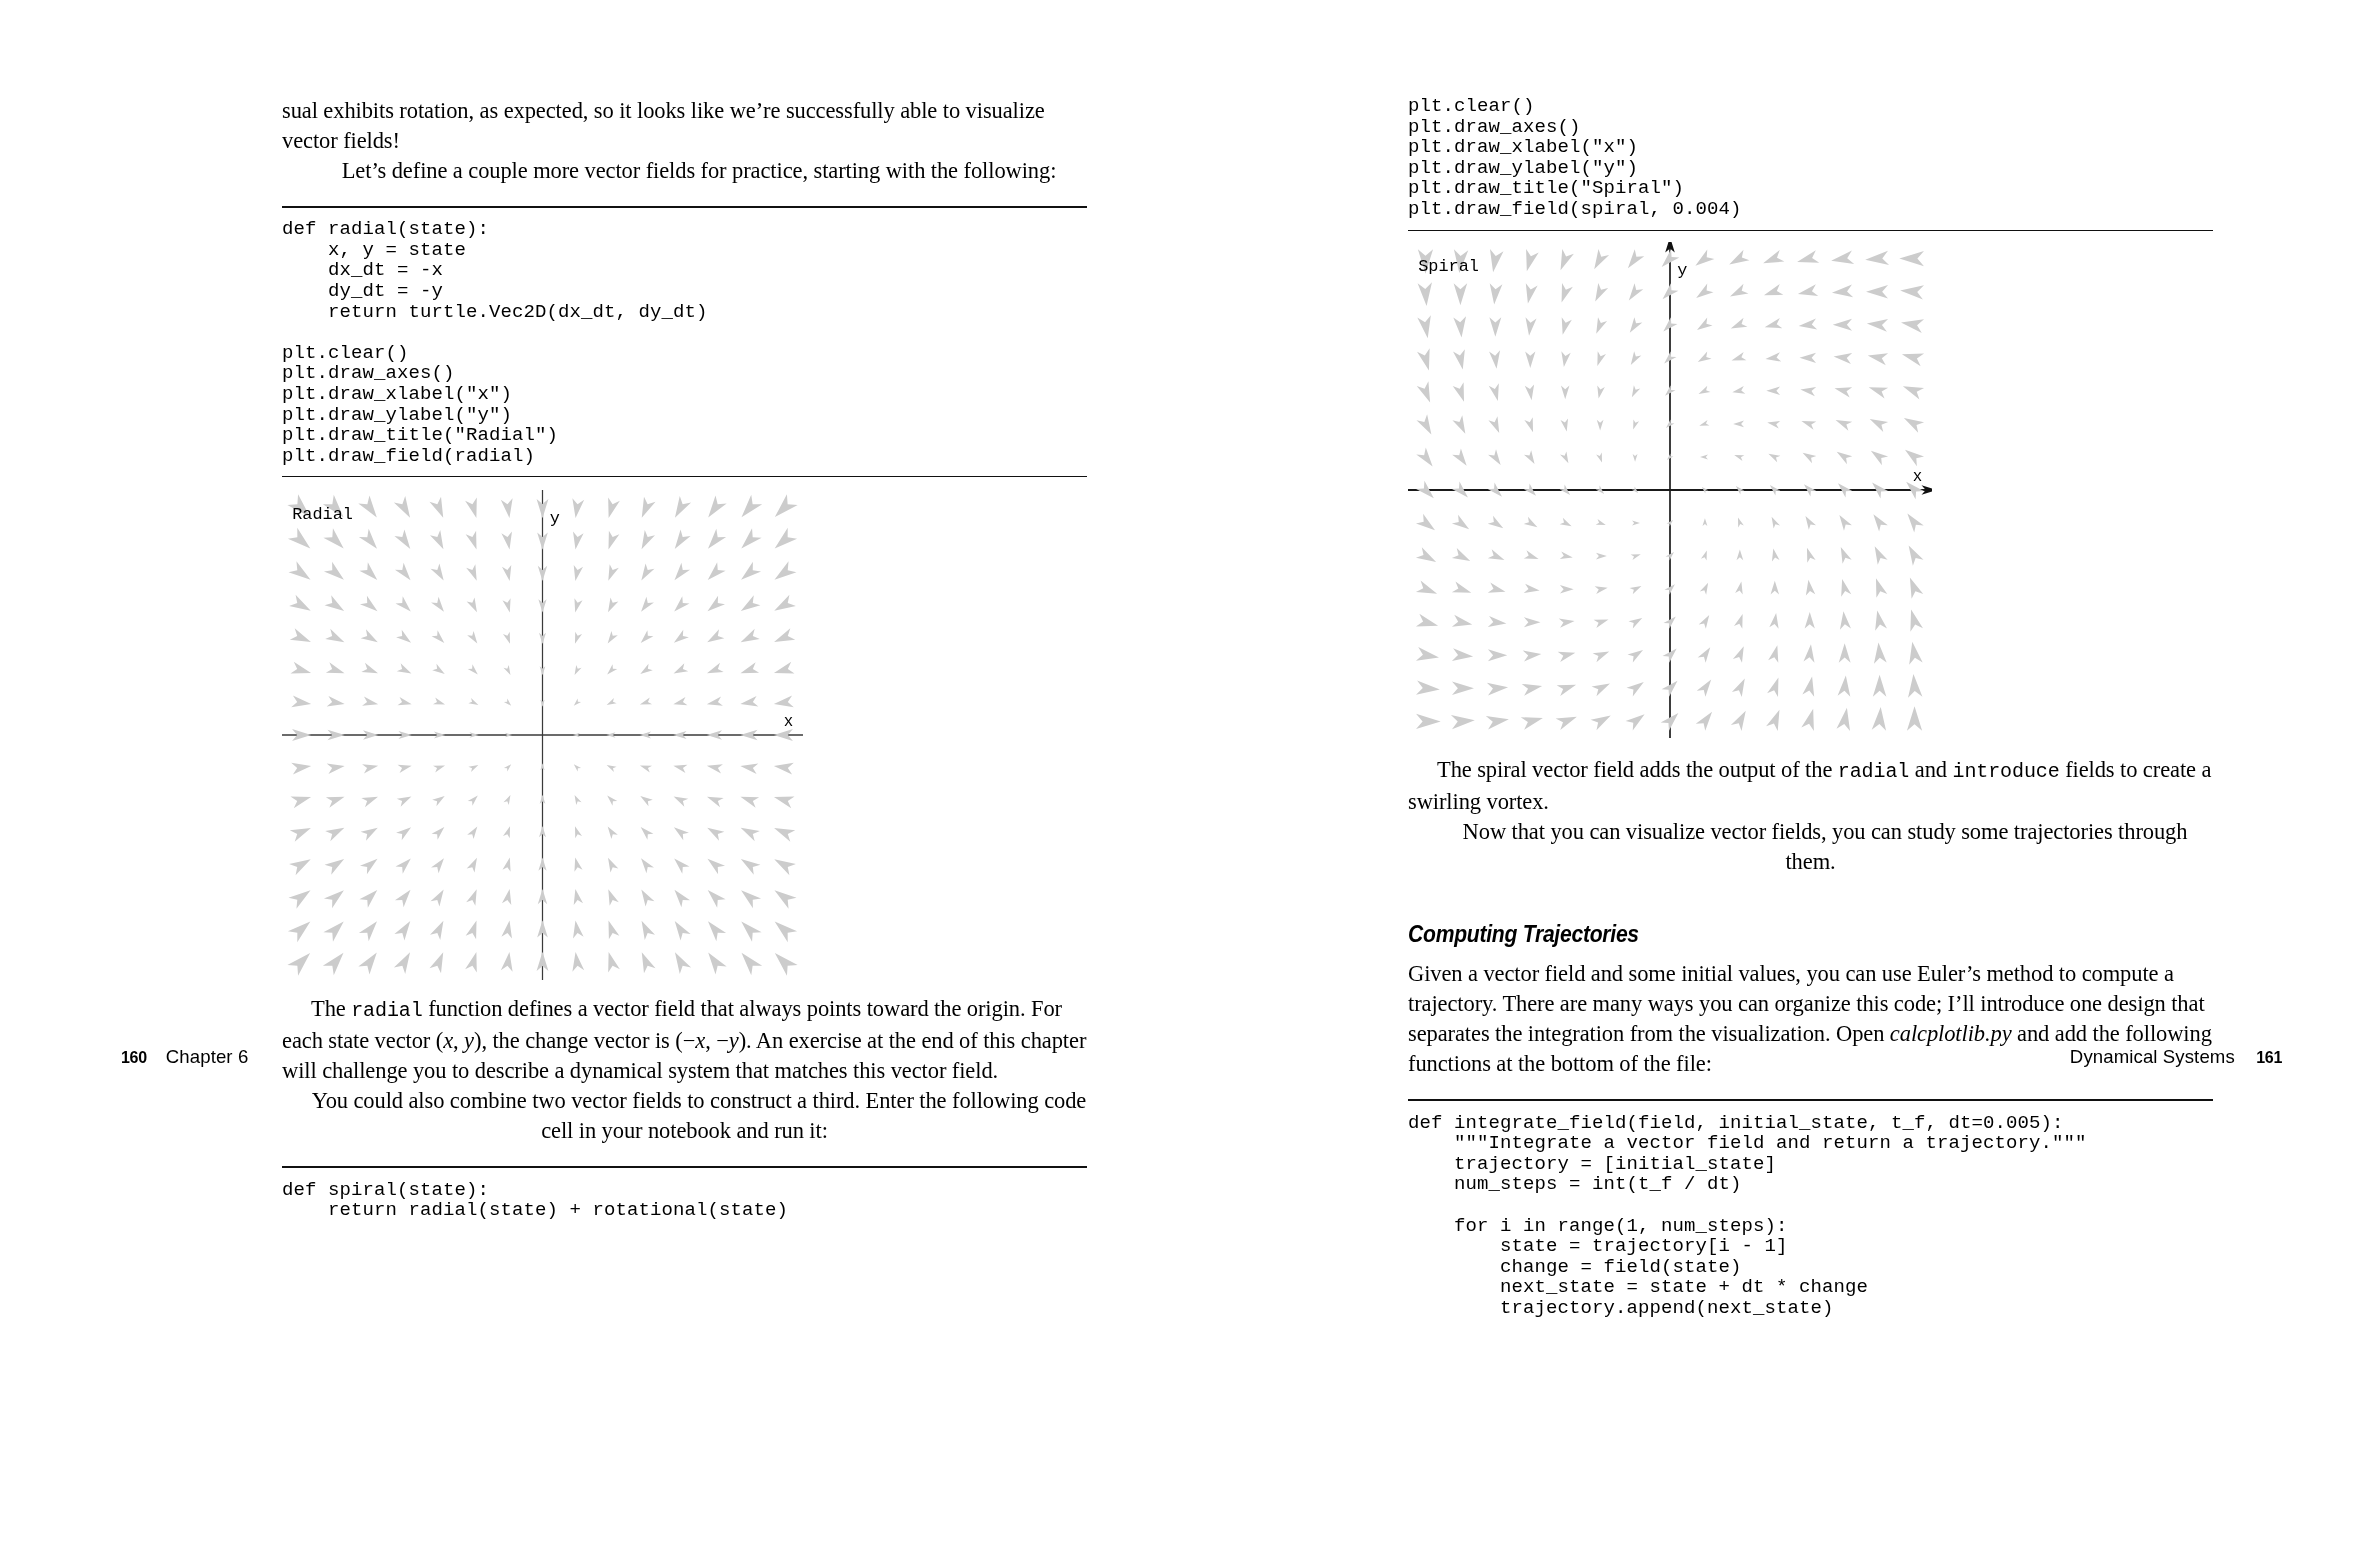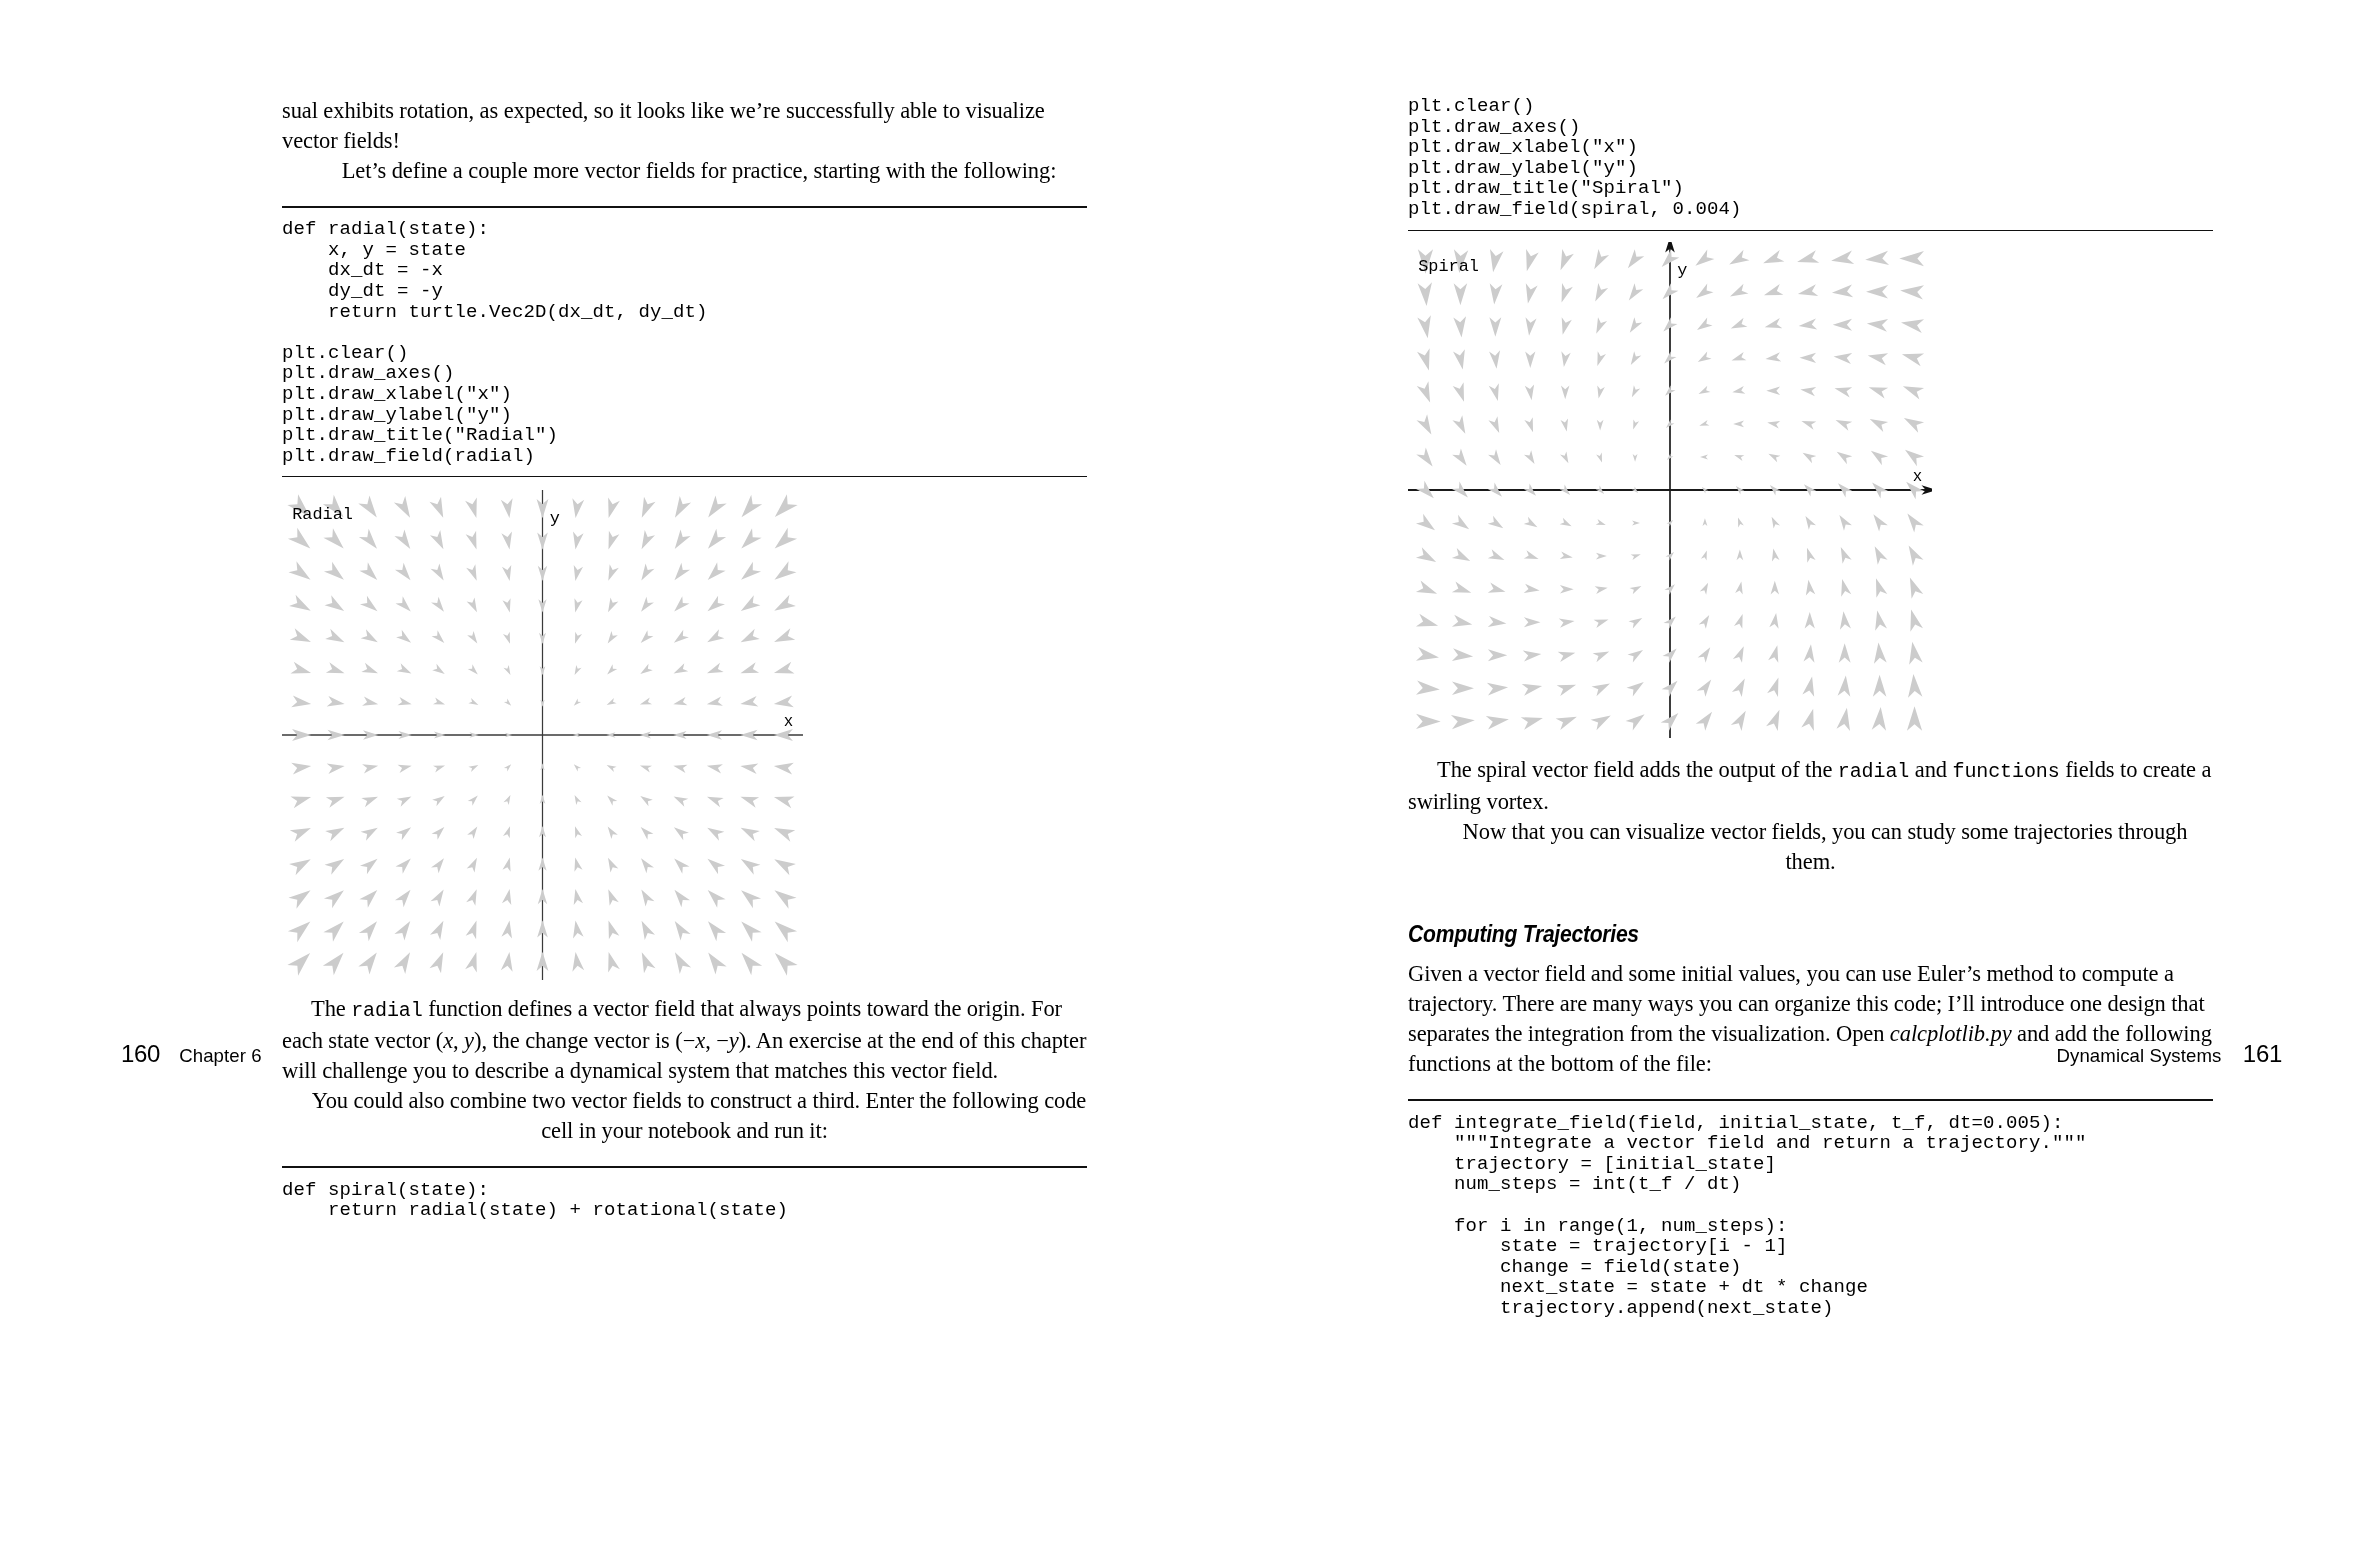--- a/index.html
+++ b/index.html
@@ -102,22 +102,22 @@
     position: absolute;
     bottom: 52px;
     font-family: "Liberation Sans", sans-serif;
     display: flex;
     align-items: baseline;
     color: #000;
   }
   .footer-left  { left: 121px; }
   .footer-right { right: 84px; }
   .folio {
-    font-size: 24px;
-    font-weight: normal;
+    font-size: 16px;
+    font-weight: bold;
     letter-spacing: -0.3px;
   }
   .runhead {
     font-size: 18.6px;
     letter-spacing: 0.1px;
     text-align: right;
   }
   .footer-left  .runhead { margin-left: 19px; }
   .footer-right .folio   { margin-left: 21.4px; }
 
@@ -658,21 +658,21 @@
             <path d="M872.00 29.33 L915.74 15.83 L904.05 29.33 L915.74 42.83 Z" fill="#cccccc" stroke="none"></path>
             <text x="18" y="52" font-family="Liberation Mono, monospace" font-size="30" fill="#000000">Spiral</text>
             <text x="478" y="58" font-family="Liberation Mono, monospace" font-size="30" fill="#000000">y</text>
             <text x="896" y="424" font-family="Liberation Mono, monospace" font-size="28" fill="#000000">x</text>
           </svg>
       </div>
 
       <div style="height:17px"></div>
 
       <p class="body indent">
-        <span>The spiral vector field adds the output of the </span><span style="font-family:'Liberation Mono',monospace;font-size:20px;">radial</span><span> and </span><span style="font-family:'Liberation Mono',monospace;font-size:20px;">functions</span><span> fields to create a swirling vortex.</span>
+        <span>The spiral vector field adds the output of the </span><span style="font-family:'Liberation Mono',monospace;font-size:20px;">radial</span><span> and </span><span style="font-family:'Liberation Mono',monospace;font-size:20px;">introduce</span><span> fields to create a swirling vortex.</span>
       </p>
 
       <p class="body indent">Now that you can visualize vector fields, you can study some trajectories through them.</p>
 
       <div class="sp-xl"></div>
 
       <h2 class="section">Computing Trajectories</h2>
 
       <div style="height:12.4px"></div>
 

